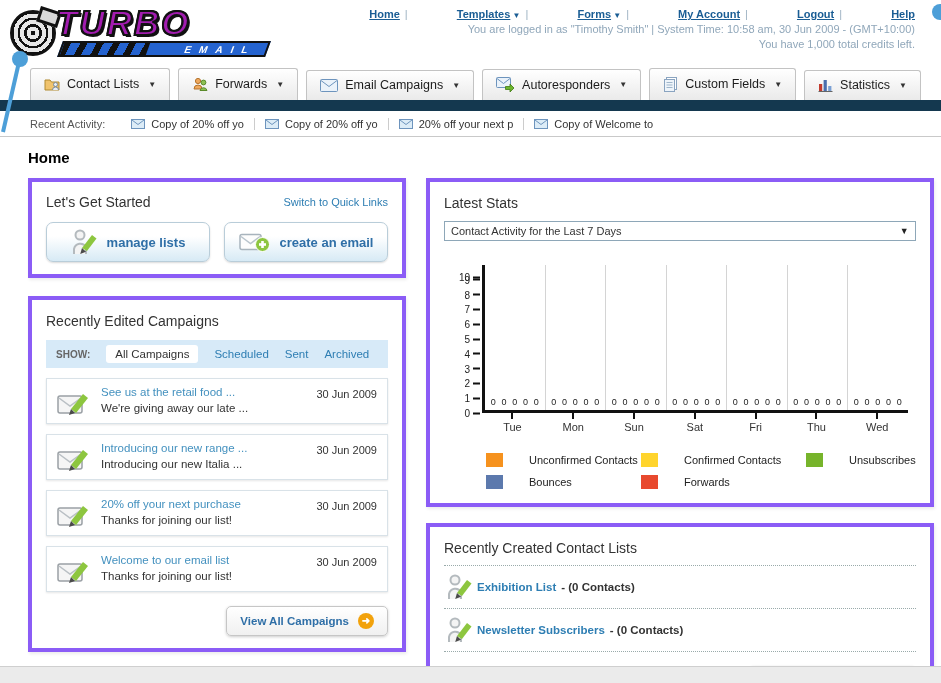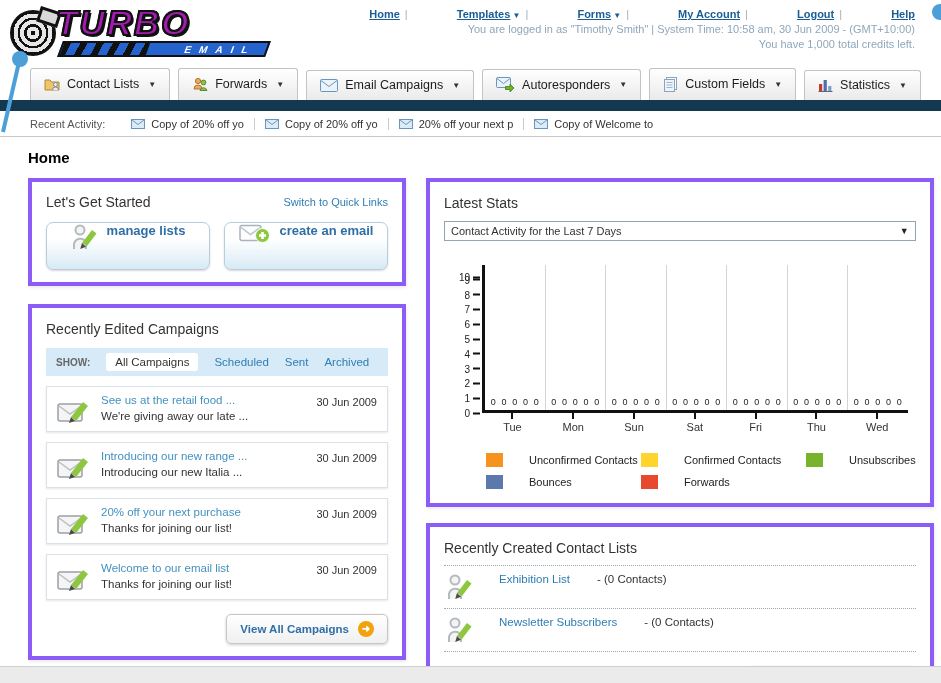--- a/index.html
+++ b/index.html
@@ -76,21 +76,21 @@
   .col-left { width:378px; flex:none; }
   .col-right { flex:1; }
   .box { border:4px solid #8b5cf6; background:#fff; box-shadow:1px 2px 3px rgba(0,0,0,0.08); padding:12px 14px; }
   .box-title { font-size:14px; color:#333; }
 
   
   .gs-head { display:flex; justify-content:space-between; align-items:center; margin-bottom:12px; }
   .link { color:#2e7eb3; font-size:11px; cursor:pointer; }
   .gs-buttons { display:flex; gap:14px; }
   .big-btn {
-    flex:1; display:flex; justify-content:center; gap:10px; height:48px;
+    flex:1; display:flex; align-items:center; justify-content:center; gap:10px; height:40px;
     border:1px solid #b9cdd9; border-radius:7px;
     background:linear-gradient(#ffffff 35%, #d7eaf5);
     font-size:13px; font-weight:bold; color:#2f6fa7;
     box-shadow:0 1px 2px rgba(0,0,0,0.15); cursor:pointer;
   }
 
   
   .campaigns-box { margin-top:18px; }
   .filterbar { display:flex; align-items:center; gap:16px; background:#d7eaf8; padding:5px 10px; margin-top:10px; font-size:11.5px; }
   .show-label { font-size:10px; color:#666; font-weight:bold; }
@@ -126,21 +126,21 @@
   .xl { flex:1; text-align:center; }
   .xtick { width:2px; height:6px; background:#111; margin:0 auto; }
   .xname { font-size:11px; color:#333; margin-top:2px; }
   .legend { display:grid; grid-template-columns:155px 165px auto; gap:8px 0; margin:20px 0 2px 42px; }
   .leg { display:flex; align-items:center; gap:26px; font-size:11px; color:#222; }
   .swatch { width:17px; height:14px; display:inline-block; }
 
   
   .cl-box { margin-top:16px; }
   .cl-rows { margin-top:8px; border-bottom:1px dotted #9aa; }
-  .cl-row { display:flex; align-items:flex-start; gap:27px; padding:7px 2px; border-top:1px dotted #9aa; }
+  .cl-row { display:flex; align-items:center; gap:5px; padding:7px 2px; border-top:1px dotted #9aa;font-weight:bold; }
   .cl-link { color:#2e7eb3; font-size:11.5px; cursor:pointer; }
   .cl-detail { color:#333; font-size:11.5px; }
 
   
   .footer { position:absolute; left:0; right:0; bottom:0; height:17px; background:#ebebeb; border-top:1px solid #cfcfcf; }
 </style>
 </head>
 <body>
 
 <div class="header">

